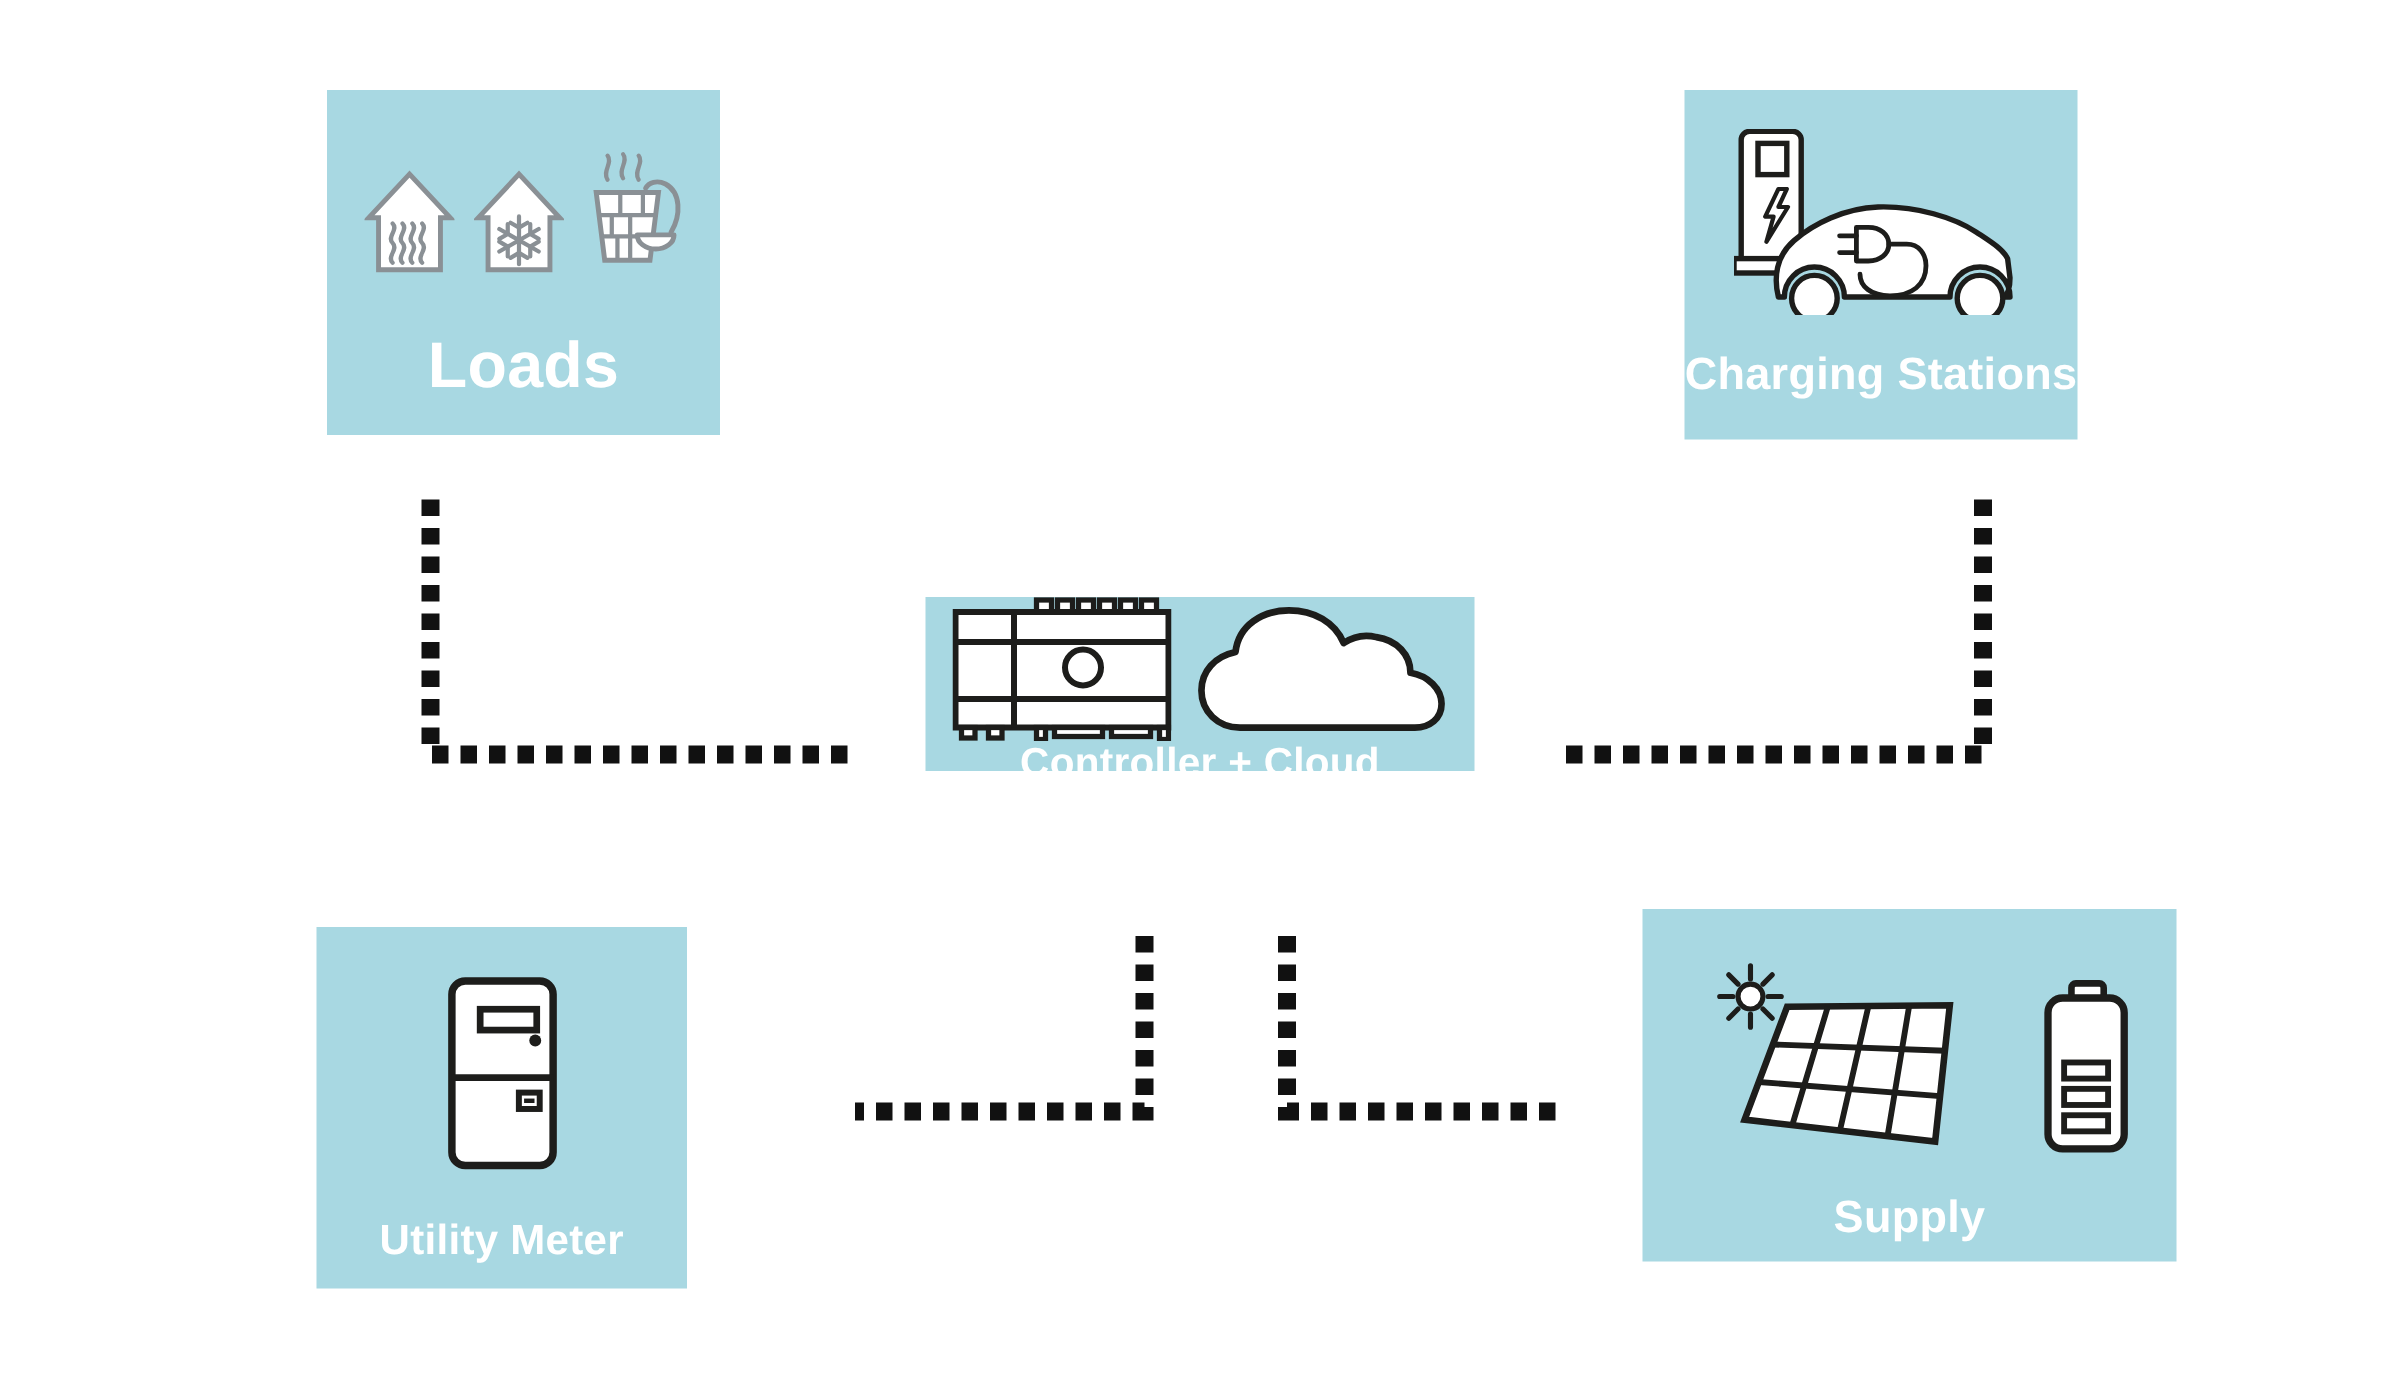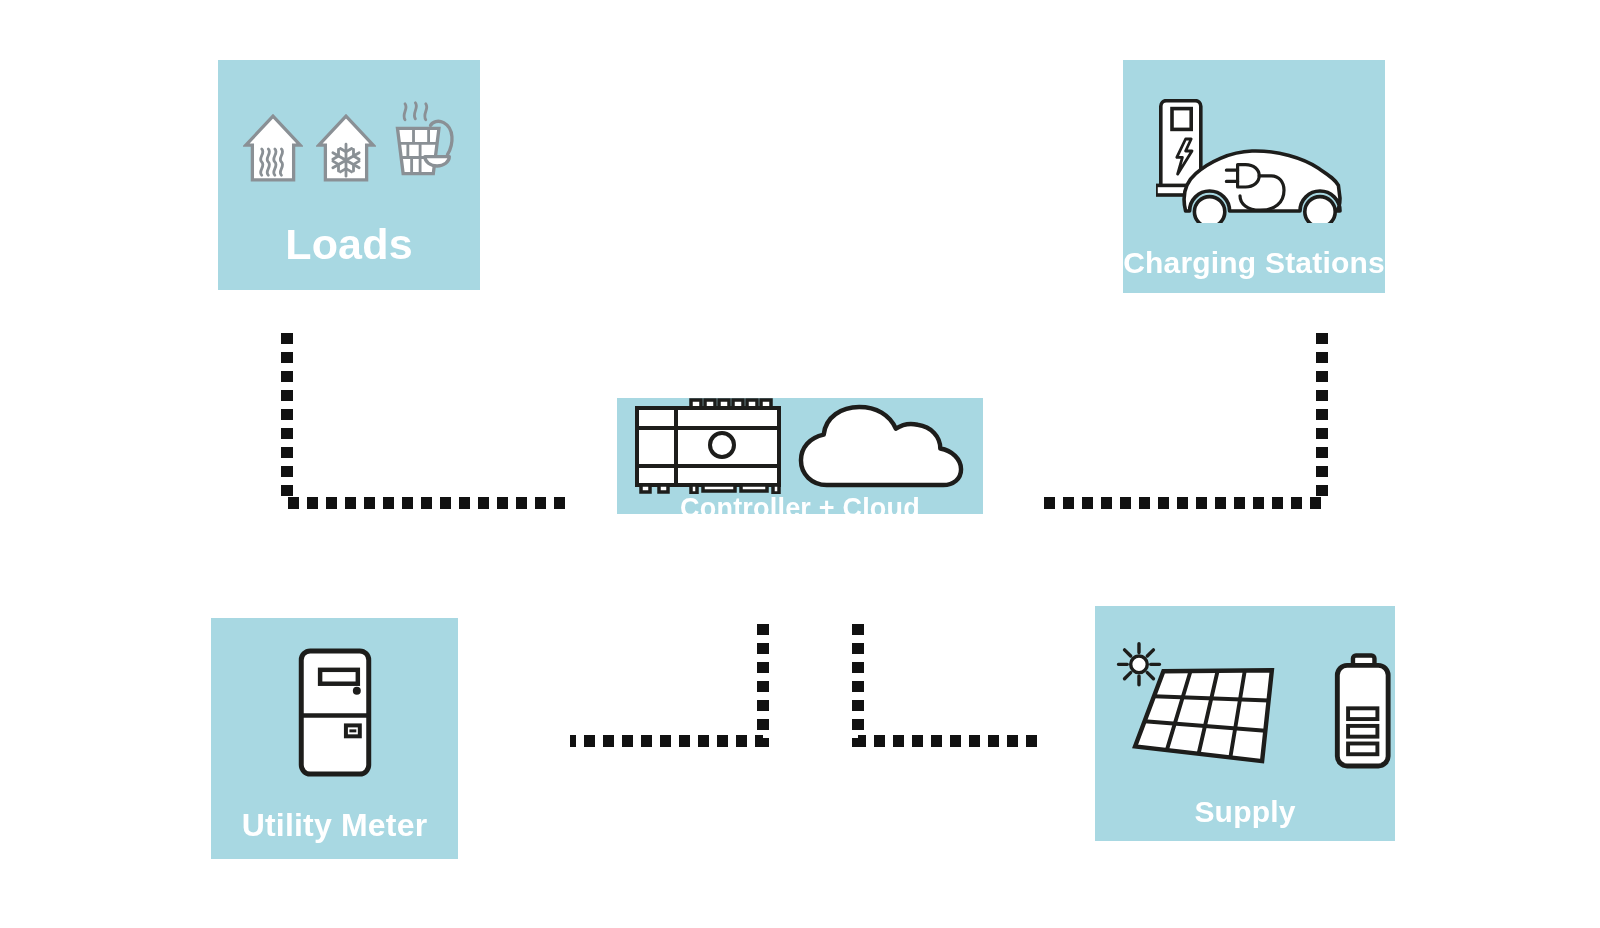--- a/index.html
+++ b/index.html
@@ -14,25 +14,25 @@
   }
   .icons { flex:1; display:flex; justify-content:center; }
   .label {
     text-align:center; color:var(--label-text,#fff); font-weight:bold;
     line-height:1.1; letter-spacing:0.2px;
   }
   
   .node-loads .icons    { align-items:flex-end; gap:13px; padding-bottom:38px; }
   .node-loads .label    { font-size:43px; padding-bottom:22px; }
   .node-charging .icons { align-items:flex-end; padding-bottom:23px; }
-  .node-charging .label { font-size:30px; padding-bottom:14px; }
+  .node-charging .label { font-size:30px; padding-bottom:27px; }
   .node-controller .icons { align-items:center; gap:16px; }
   .node-controller .label { font-size:27px; padding-bottom:9px; }
   .node-meter .icons    { align-items:center; }
-  .node-meter .label    { font-size:32px; padding-bottom:16px; }
+  .node-meter .label    { font-size:28px; padding-bottom:16px; }
   .node-supply .icons   { align-items:center; }
   .node-supply .label   { font-size:30px; padding-bottom:13px; }
 
   svg { display:block; }
   .s-dark  { stroke:var(--icon-dark,#1d1d1b); fill:none; }
   .s-gray  { stroke:var(--icon-gray,#8a9095); fill:none; }
   .fw      { fill:var(--icon-fill,#ffffff); }
   .fd      { fill:var(--icon-dark,#1d1d1b); stroke:none; }
   .rc      { stroke-linecap:round; stroke-linejoin:round; }
 
@@ -150,21 +150,21 @@
         <rect class="s-dark fw" stroke-width="4.5" x="22" y="22" width="38" height="14"></rect>
         <circle class="fd" cx="59" cy="43" r="4"></circle>
         <path class="s-dark" stroke-width="4.5" fill="none" d="M3,68 H71"></path>
         <rect class="s-dark fw" stroke-width="4" x="48" y="78" width="14" height="11"></rect>
         <path class="s-dark" stroke-width="3" fill="none" d="M51.5,83.5 H58.5"></path>
       </svg>
     </div>
     <div class="label">Utility Meter</div>
   </div>
 
-  <div class="node node-supply" style="left:1095px;top:606px;width:300px;height:235px;">
+  <div class="node node-supply" style="left:1095px;top:606px;width:356px;height:235px;">
     <div class="icons">
       <svg width="298" height="137" viewBox="0 0 305 140">
         <g>
           <circle class="s-dark fw" stroke-width="3.5" cx="44" cy="33" r="8.5"></circle>
           <g class="s-dark rc" stroke-width="3.5" fill="none">
             <path d="M44,12 V21 M44,45 V54 M23,33 H32 M56,33 H65"></path>
             <path d="M29.2,18.2 L35.5,24.5 M52.5,24.5 L58.8,18.2 M35.5,41.5 L29.2,47.8 M52.5,41.5 L58.8,47.8"></path>
           </g>
         </g>
         <g>

